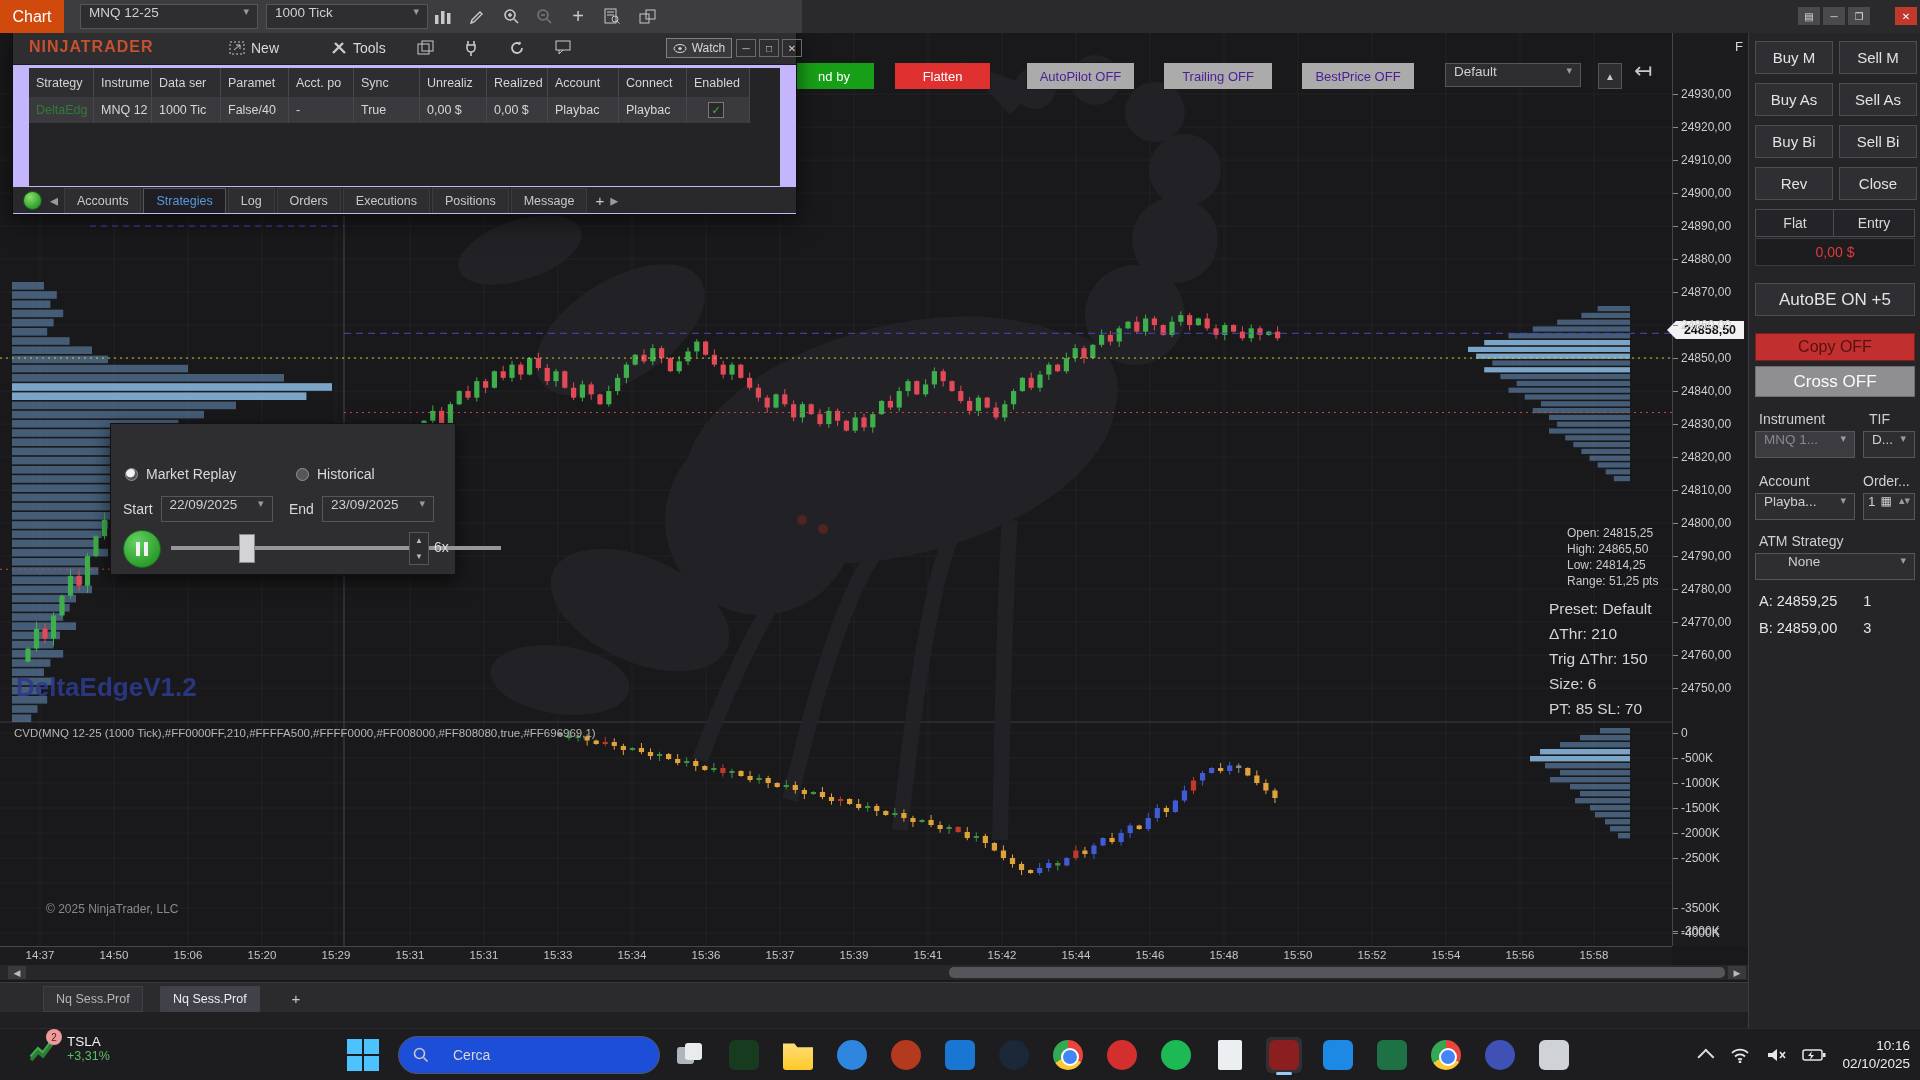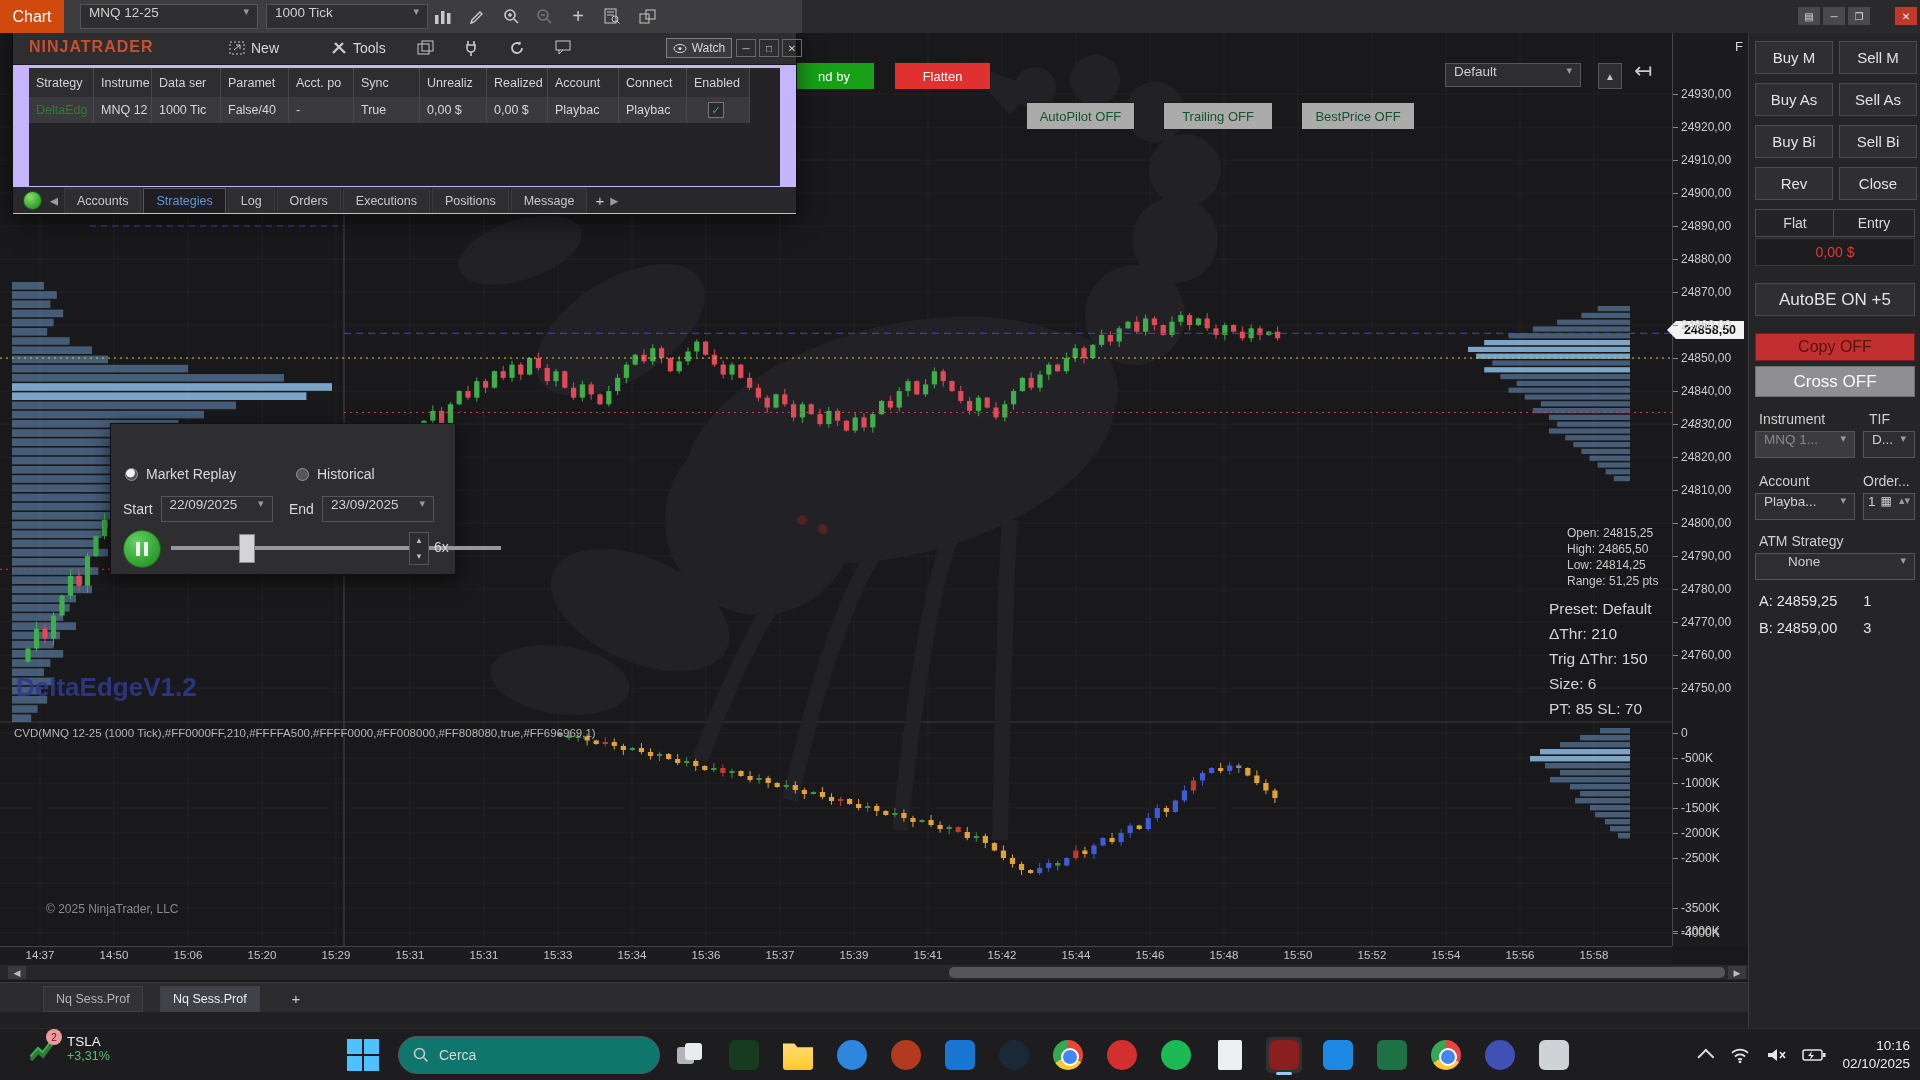--- a/index.html
+++ b/index.html
@@ -38,21 +38,21 @@
   .cc-tab{height:24px;padding:0 12px;display:flex;align-items:center;font-size:12.5px;color:#c9c9c9;
           border:1px solid #3c3c40;border-bottom:none;background:#2e2e31;margin-right:2px;}
   .cc-tab.active{background:#1f1f23;color:#5b97dd;border-color:#55555a;}
   #status-dot{width:17px;height:17px;border-radius:50%;background:radial-gradient(circle at 35% 30%,#8be06a,#2f9e2f 70%);
               margin:0 8px 0 10px;border:1px solid #1c5c1c;}
   
   .topbtn{position:absolute;top:62px;height:26px;display:flex;align-items:center;justify-content:center;
           font-size:13px;border:1px solid #1a1a1a;}
   .topbtn.green{background:#17a017;color:#fff;}
   .topbtn.red{background:#e03131;color:#fff;}
-  .topbtn.gray{background:#ababab;color:#14532d;margin-top:40px;}
+  .topbtn.gray{background:#ababab;color:#4c1d95;}
   #preset-dd{position:absolute;left:1445px;top:63px;width:136px;height:24px;}
   #up-box{position:absolute;left:1598px;top:63px;width:22px;height:24px;background:#2e2e30;border:1px solid #55555a;
           color:#c9c9c9;font-size:10px;display:flex;align-items:center;justify-content:center;}
   #undock{position:absolute;left:1634px;top:58px;font-size:22px;color:#c9c9c9;}
   
   #price-axis{position:absolute;left:1672px;top:33px;width:76px;height:913px;border-left:1px solid #45454a;background:#1c1c1e;}
   .ptick{position:absolute;left:8px;font-size:12px;color:#cbcbcb;white-space:nowrap;}
   .ptick:before{content:"";position:absolute;left:-8px;top:7px;width:5px;height:1px;background:#8a8a8a;}
   #cur-price{position:absolute;left:3px;width:68px;height:18px;background:#f2f2f2;color:#111;font-size:12.5px;
              display:flex;align-items:center;justify-content:center;font-weight:bold;}
@@ -114,22 +114,22 @@
   
   #taskbar{position:absolute;left:0;top:1028px;width:1920px;height:52px;background:#1d1d20;border-top:1px solid #2c2c30;}
   #widget{position:absolute;left:28px;top:4px;display:flex;gap:9px;align-items:center;}
   #widget .sym{font-size:13.5px;color:#f0f0f0;}
   #widget .chg{font-size:12.5px;color:#58c06a;}
   #badge{position:absolute;left:18px;top:-4px;width:16px;height:16px;border-radius:50%;background:#ef9a9a;color:#4a1f1f;
          font-size:10px;display:flex;align-items:center;justify-content:center;}
   #start-btn{position:absolute;left:346px;top:9px;width:34px;height:34px;display:grid;grid-template-columns:15px 15px;
              grid-template-rows:15px 15px;gap:2px;place-content:center;}
   #start-btn b{background:#4cc2ff;}
-  #search-pill{position:absolute;left:398px;top:7px;width:262px;height:38px;border-radius:19px;background:#0f766e;
-               border:1px solid #55555a;display:flex;align-items:center;gap:10px;padding-left:14px;box-sizing:border-box;
+  #search-pill{position:absolute;left:398px;top:7px;width:262px;height:38px;border-radius:19px;background:#1d4ed8;
+               border:1px solid #55555a;display:flex;align-items:center;gap:24px;padding-left:14px;box-sizing:border-box;
                font-size:14px;color:#d8d8d8;}
   .app{position:absolute;top:8px;width:36px;height:36px;display:flex;align-items:center;justify-content:center;}
   .app .sh{width:30px;height:30px;}
   .app.active{background:#2f2f34;border-radius:5px;}
   .app.active:after{content:"";position:absolute;bottom:-2px;left:10px;width:16px;height:3px;border-radius:2px;background:#9ac9f5;}
   #tray{position:absolute;right:10px;top:0;height:52px;display:flex;align-items:center;gap:16px;}
   #clock{font-size:13.5px;color:#ececec;text-align:right;line-height:18px;}
 </style>
 </head>
 <body>
@@ -723,21 +723,21 @@
   <div class="ptick" style="top: 54.05px;">24930,00</div>
       <div class="ptick" style="top: 87.05px;">24920,00</div>
       <div class="ptick" style="top: 120.05px;">24910,00</div>
       <div class="ptick" style="top: 153.05px;">24900,00</div>
       <div class="ptick" style="top: 186.05px;">24890,00</div>
       <div class="ptick" style="top: 219.05px;">24880,00</div>
       <div class="ptick" style="top: 252.05px;">24870,00</div>
       <div class="ptick" style="top: 285.05px;">24860,00</div>
       <div class="ptick" style="top: 318.05px;">24850,00</div>
       <div class="ptick" style="top: 351.05px;">24840,00</div>
-      <div class="ptick" style="top: 384.05px; font-style: italic;">24830,00</div>
+      <div class="ptick" style="top: 384.05px;">24830,00</div>
       <div class="ptick" style="top: 417.05px;">24820,00</div>
       <div class="ptick" style="top: 450.05px;">24810,00</div>
       <div class="ptick" style="top: 483.05px;">24800,00</div>
       <div class="ptick" style="top: 516.05px;">24790,00</div>
       <div class="ptick" style="top: 549.05px;">24780,00</div>
       <div class="ptick" style="top: 582.05px;">24770,00</div>
       <div class="ptick" style="top: 615.05px;">24760,00</div>
       <div class="ptick" style="top: 648.05px;">24750,00</div>
       <div class="ptick" style="top: 693px;">0</div>
       <div class="ptick" style="top: 718px;">-500K</div>

